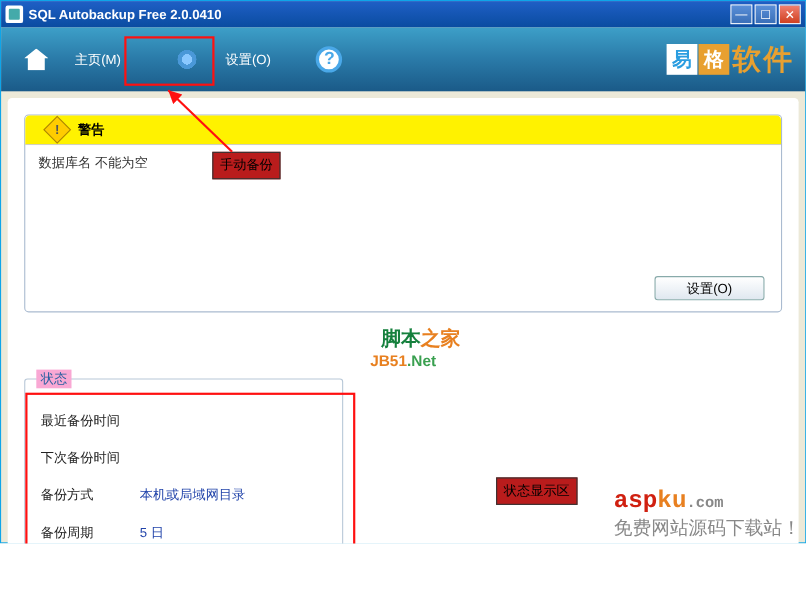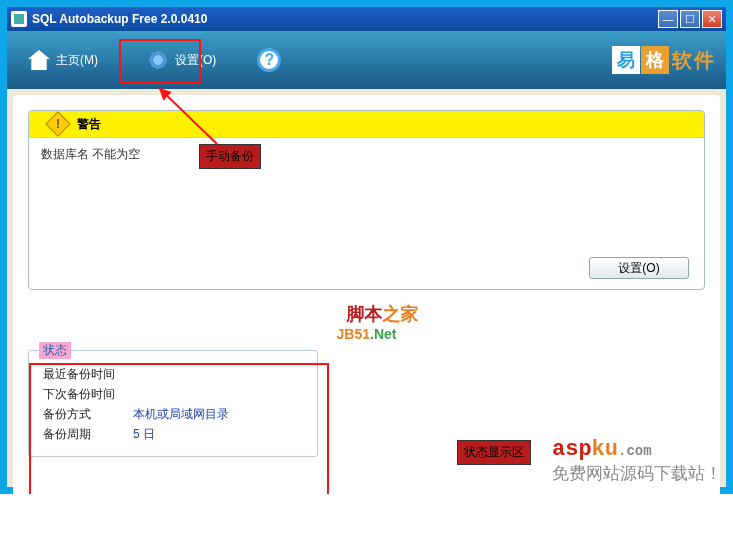--- a/index.html
+++ b/index.html
@@ -1,55 +1,55 @@
 <!DOCTYPE html>
 <html><head>
 <meta charset="utf-8">
 <style>
 * { box-sizing: border-box; margin: 0; padding: 0; }
 body { font-family: "Microsoft YaHei", SimSun, Arial, sans-serif; font-size: 12px; background: #fff; }
-.window { width: 733px; height: 494px; border: 7px solid #0ea5e9; background: #ece9d8; position: relative; }
+.window { width: 733px; height: 494px; border: 1px solid #0ea5e9; background: #ece9d8; position: relative; }
 .titlebar { height: 24px; background: linear-gradient(#1f5fc6, #0a4ca0); display: flex; align-items: center; padding: 0 4px; color: #fff; }
 .titlebar .icon { width: 16px; height: 16px; margin-right: 5px; background: #fff; border-radius: 2px; position: relative; }
 .titlebar .icon::before { content: ""; position: absolute; inset: 3px; background: #4aa; border-radius: 1px; }
 .title-text { font-weight: bold; font-size: 12px; flex: 1; }
 .win-btns { display: flex; gap: 2px; }
 .win-btn { width: 20px; height: 18px; border: 1px solid #fff; background: linear-gradient(#5a8fd8,#3a6fb8); color: #fff; font-size: 11px; display: flex; align-items: center; justify-content: center; cursor: pointer; }
 .win-btn.close { background: linear-gradient(#f08070,#d04020); }
 .toolbar { height: 58px; background: linear-gradient(#3d9fc8 0%, #2a7aa8 50%, #1a5a88 100%); display: flex; align-items: center; padding: 0 10px; position: relative; }
-.tool-item { display: flex; align-items: center; padding: 4px 8px; color: #fff; font-size: 12px; cursor: pointer; gap: 3px; }
+.tool-item { display: flex; align-items: center; padding: 4px 8px; color: #fff; font-size: 12px; cursor: pointer; gap: 21px; }
 .tool-icon { width: 28px; height: 28px; display: flex; align-items: center; justify-content: center; }
 .home-ico { width: 22px; height: 20px; background: #fff; clip-path: polygon(50% 0, 100% 45%, 85% 45%, 85% 100%, 15% 100%, 15% 45%, 0 45%); }
 .home-ico::after { content: ""; display: block; }
 .floppy-ico { width: 22px; height: 22px; background: #d8d8e8; border: 1px solid #888; position: relative; }
 .floppy-ico::after { content: ""; position: absolute; top: 2px; left: 5px; width: 10px; height: 6px; background: #6a6ad8; }
 .gear-ico { width: 22px; height: 22px; border-radius: 50%; background: radial-gradient(circle, #8ac8ff 30%, #4a98d8 31%, #4a98d8 55%, transparent 56%); position: relative; }
 .help-ico { width: 24px; height: 24px; border-radius: 50%; border: 3px solid #4aa8e8; color: #4aa8e8; font-weight: bold; font-size: 16px; display: flex; align-items: center; justify-content: center; background: #fff; }
 .logo-area { margin-left: auto; display: flex; align-items: center; font-size: 18px; font-weight: bold; }
 .logo-box { background: #fff; color: #2a9de0; padding: 2px 5px; margin-right: 1px; }
 .logo-box2 { background: #e8a030; color: #fff; padding: 2px 5px; margin-right: 3px; }
-.logo-text { color: #e8a030; font-size: 20px; letter-spacing: 2px; }
+.logo-text { color: #e8a030; font-size: 26px; letter-spacing: 2px; }
 .content { padding: 15px; background: #fff; margin: 6px; border-radius: 4px; position: relative; height: 460px; }
 .warning-box { border: 1px solid #aabbd0; border-radius: 4px; padding: 0; position: relative; height: 180px; }
 .warn-header { background: #fff200; padding: 4px 20px; display: flex; align-items: center; gap: 10px; border-bottom: 1px solid #ccc; border-radius: 4px 4px 0 0; }
 .warn-ico { width: 18px; height: 18px; background: #ffcc00; border: 1px solid #aa8800; transform: rotate(45deg); position: relative; }
 .warn-ico::after { content: "!"; position: absolute; inset: 0; transform: rotate(-45deg); display: flex; align-items: center; justify-content: center; font-weight: bold; color: #555; }
 .warn-title { font-weight: bold; font-size: 12px; }
 .warn-body { padding: 8px 12px; font-size: 12px; color: #333; }
 .settings-btn { position: absolute; right: 15px; bottom: 10px; width: 100px; height: 22px; background: linear-gradient(#fff,#e0e8f0); border: 1px solid #8aa; border-radius: 3px; font-size: 12px; cursor: pointer; }
 .brand-mid { text-align: center; margin: 12px 0 8px; }
 .brand-l1 { font-size: 18px; font-weight: bold; }
-.brand-jb { color: #b91c1c; margin-left: 32px; }
+.brand-jb { color: #15803d; margin-left: 32px; }
 .brand-zj { color: #e88020; }
 .brand-l2 { font-size: 14px; }
 .brand-jb51 { color: #e88020; font-weight: bold; }
 .brand-net { color: #3aa050; font-weight: bold; }
 .status-group { border: 1px solid #b8c8d8; border-radius: 3px; padding: 12px 14px 10px; width: 290px; position: relative; }
 .status-legend { position: absolute; top: -9px; left: 10px; background: #f9a8d4; padding: 0 4px; color: #2860a0; font-size: 12px; }
-.status-row { display: flex; font-size: 12px; color: #222; margin: 3px 0; }
+.status-row { display: flex; font-size: 12px; color: #222; margin: 17px 0; }
 .status-label { width: 90px; }
 .status-val { color: #2244aa; }
 .annot-box { position: absolute; border: 2px solid #ff1010; pointer-events: none; }
 .annot-label { position: absolute; background: #b91c1c; border: 1px solid #333; padding: 3px 6px; font-size: 12px; pointer-events: none; }
 .annot-arrow { position: absolute; pointer-events: none; }
 .watermark { position: absolute; right: 4px; bottom: 2px; font-family: Liberation Mono, monospace; font-weight: bold; font-size: 22px; pointer-events: none; }
 .wm-asp { color: #d02010; }
 .wm-ku { color: #e88020; }
 .wm-com { color: #888; font-size: 17px; font-weight: normal; display: block; text-align: left; }
 </style>

